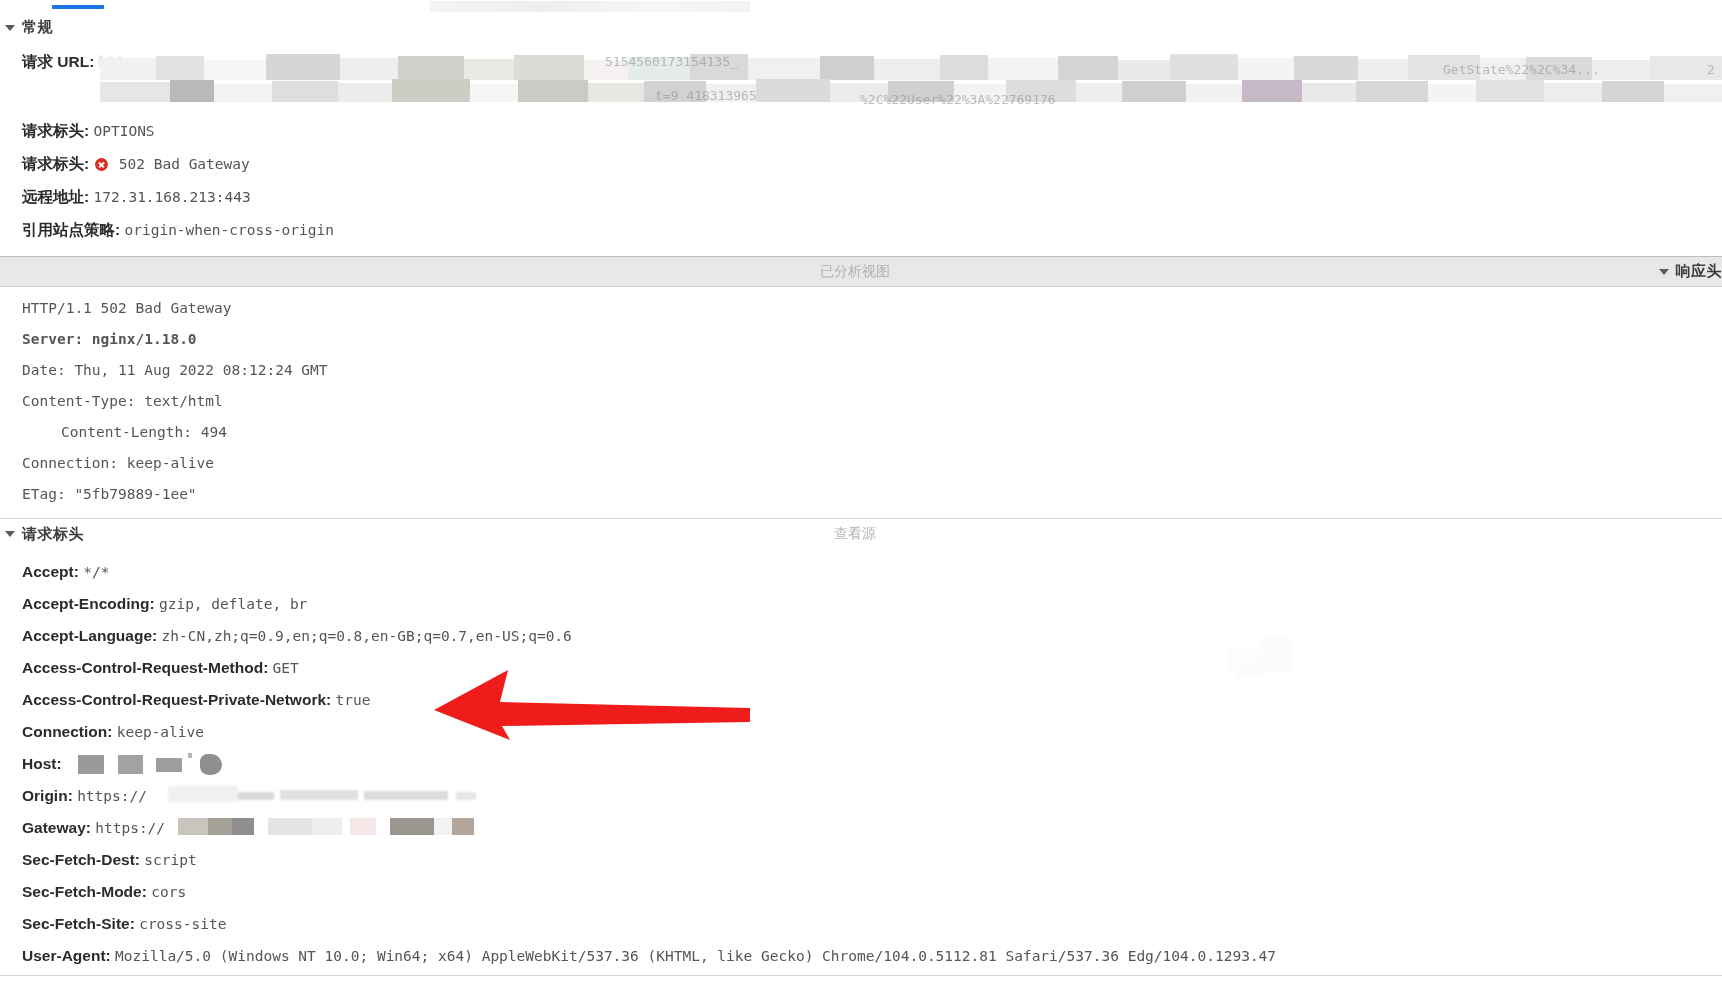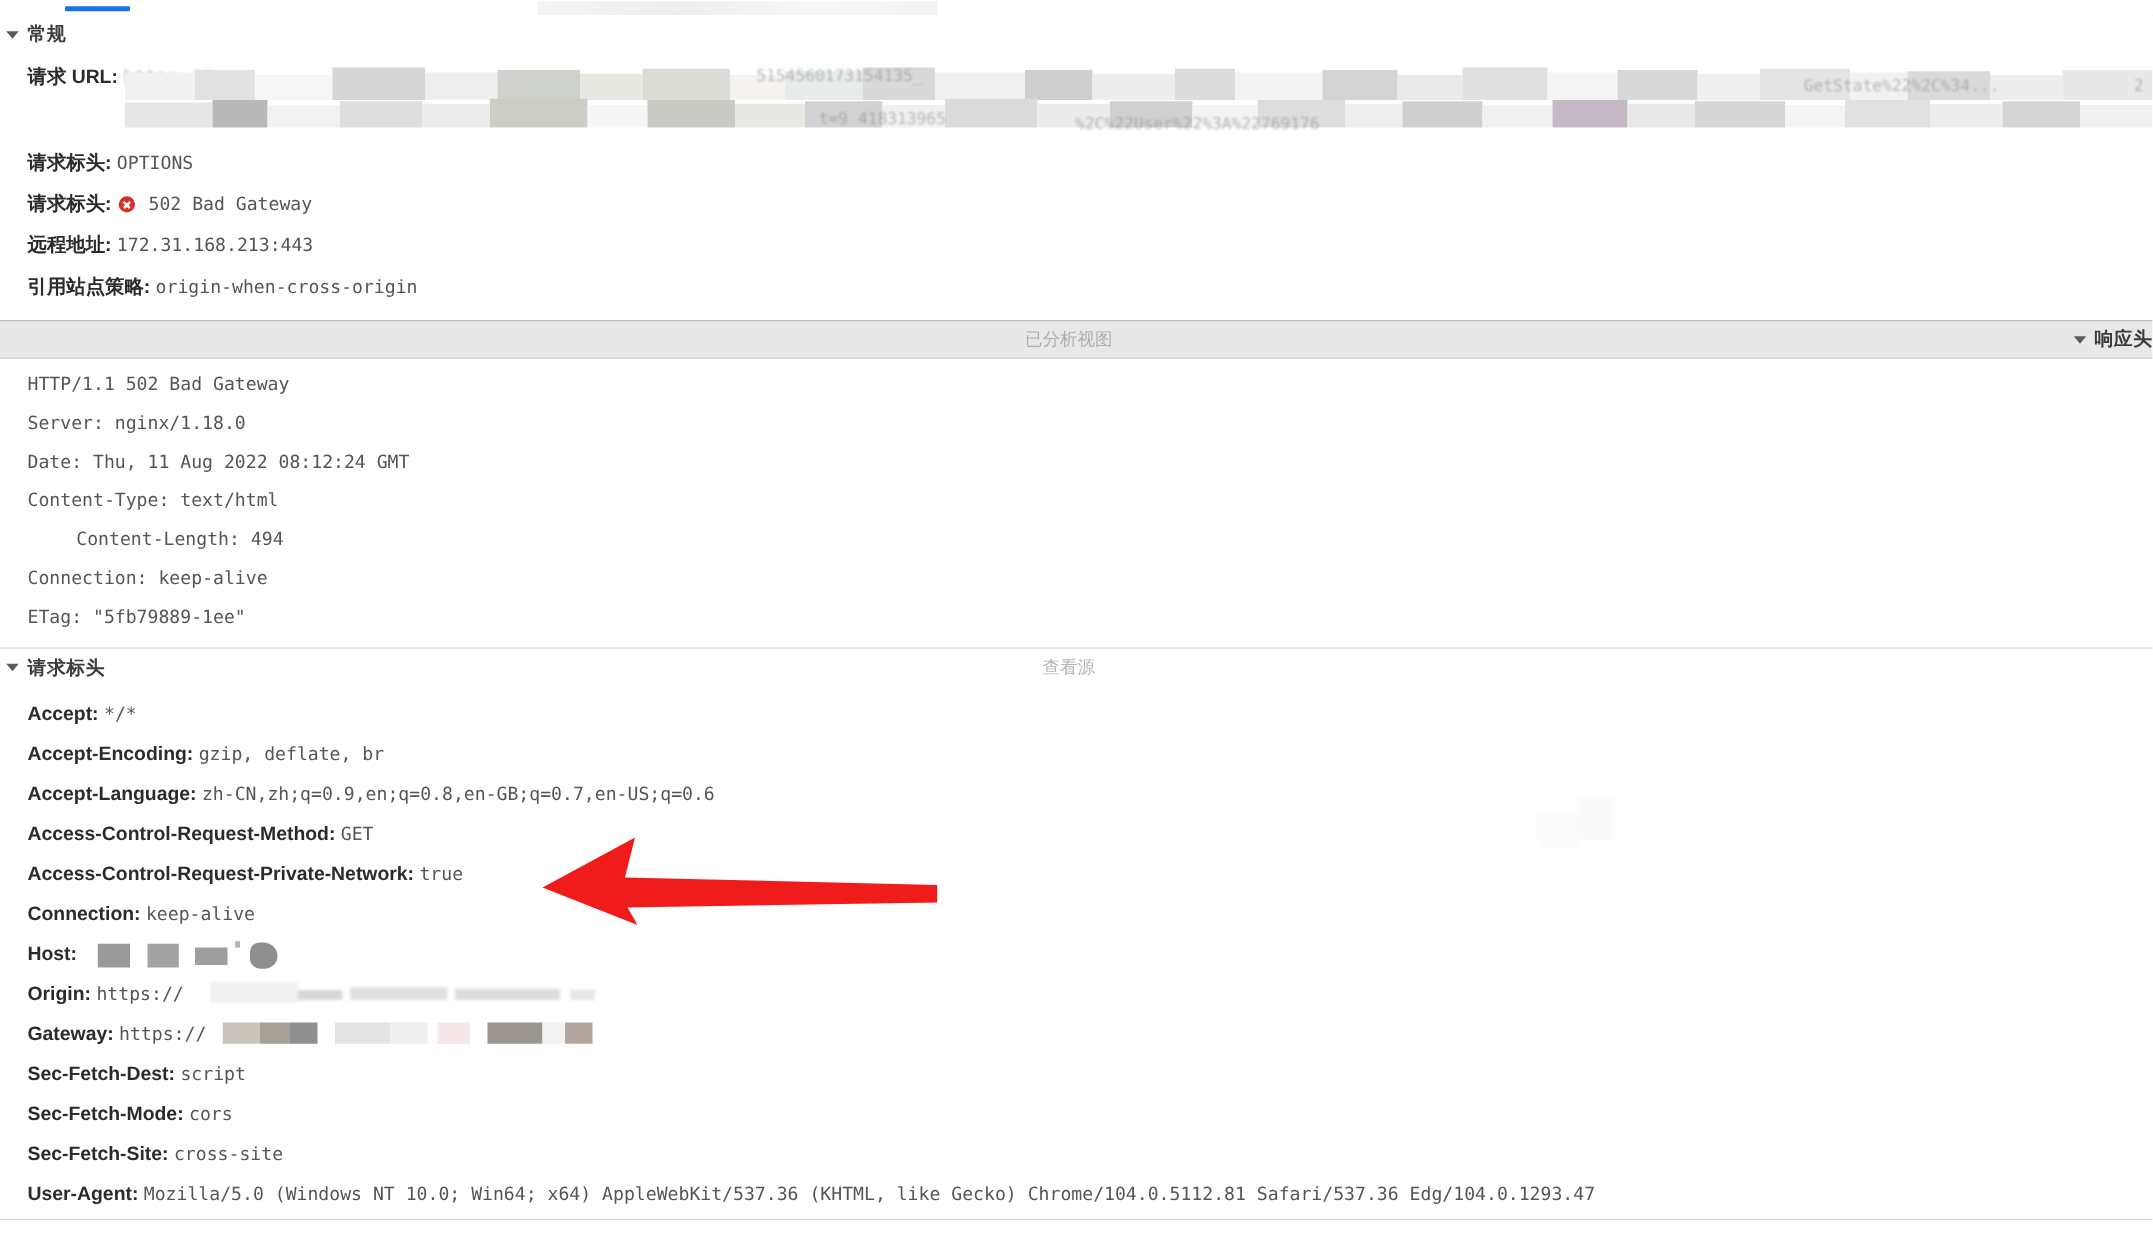--- a/index.html
+++ b/index.html
@@ -280,21 +280,21 @@
   <span class="v">origin-when-cross-origin</span>
 </div>
 
 <div class="section-head" style="top:256px;justify-content:flex-end;">
   <span class="triangle"></span>
   <span class="section-title">响应头</span>
   <span class="section-action" style="left:820px;">已分析视图</span>
 </div>
 
 <div class="mono-line" style="top:300px;">HTTP/1.1 502 Bad Gateway</div>
-<div class="mono-line" style="top:331px;">Server: nginx/1.18.0</div>
+<div class="mono-line" style="top:331px;font-weight:bold;">Server: nginx/1.18.0</div>
 <div class="mono-line" style="top:362px;">Date: Thu, 11 Aug 2022 08:12:24 GMT</div>
 <div class="mono-line" style="top:393px;">Content-Type: text/html</div>
 <div class="mono-line" style="top:424px;margin-left:39px;">Content-Length: 494</div>
 <div class="mono-line" style="top:455px;">Connection: keep-alive</div>
 <div class="mono-line" style="top:486px;">ETag: "5fb79889-1ee"</div>
 
 <div class="section-head plain" style="top:518px; border-top:1px solid #d7d7d7;">
   <span class="triangle"></span>
   <span class="section-title">请求标头</span>
   <span class="section-action" style="left:834px;">查看源</span>

